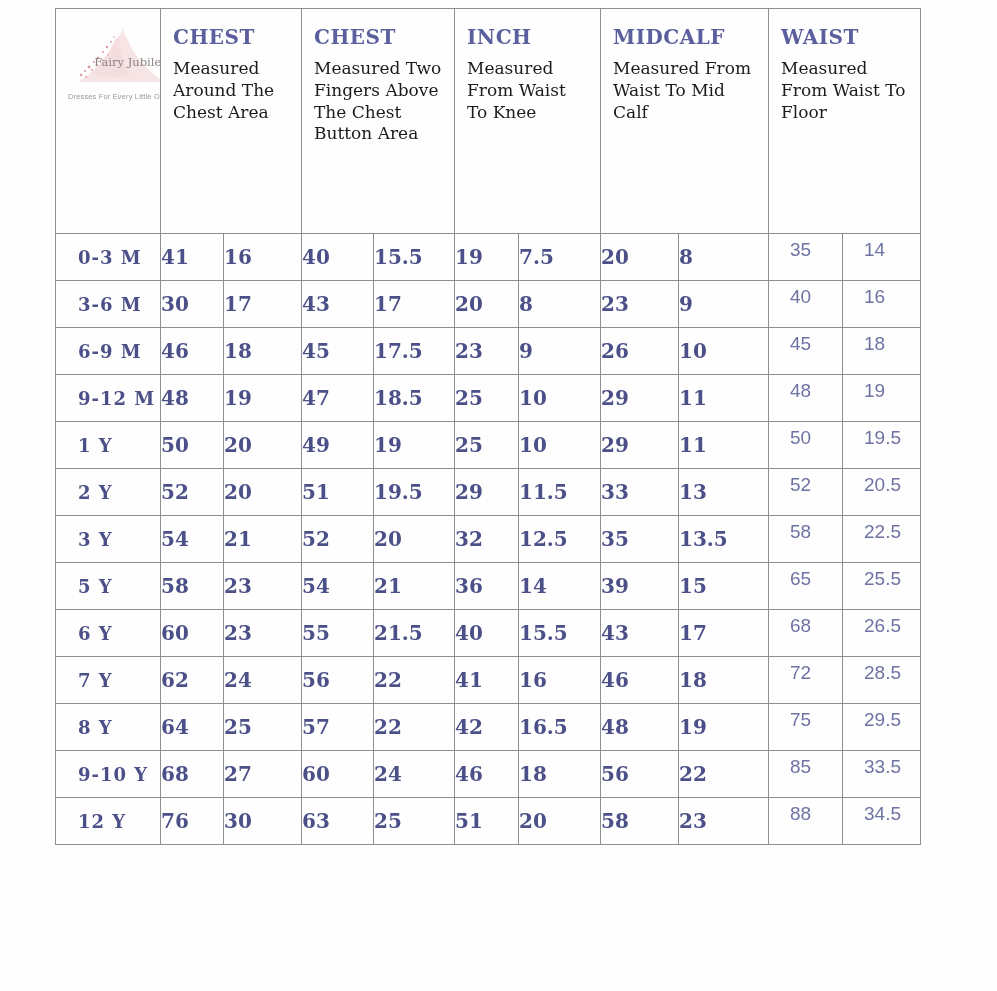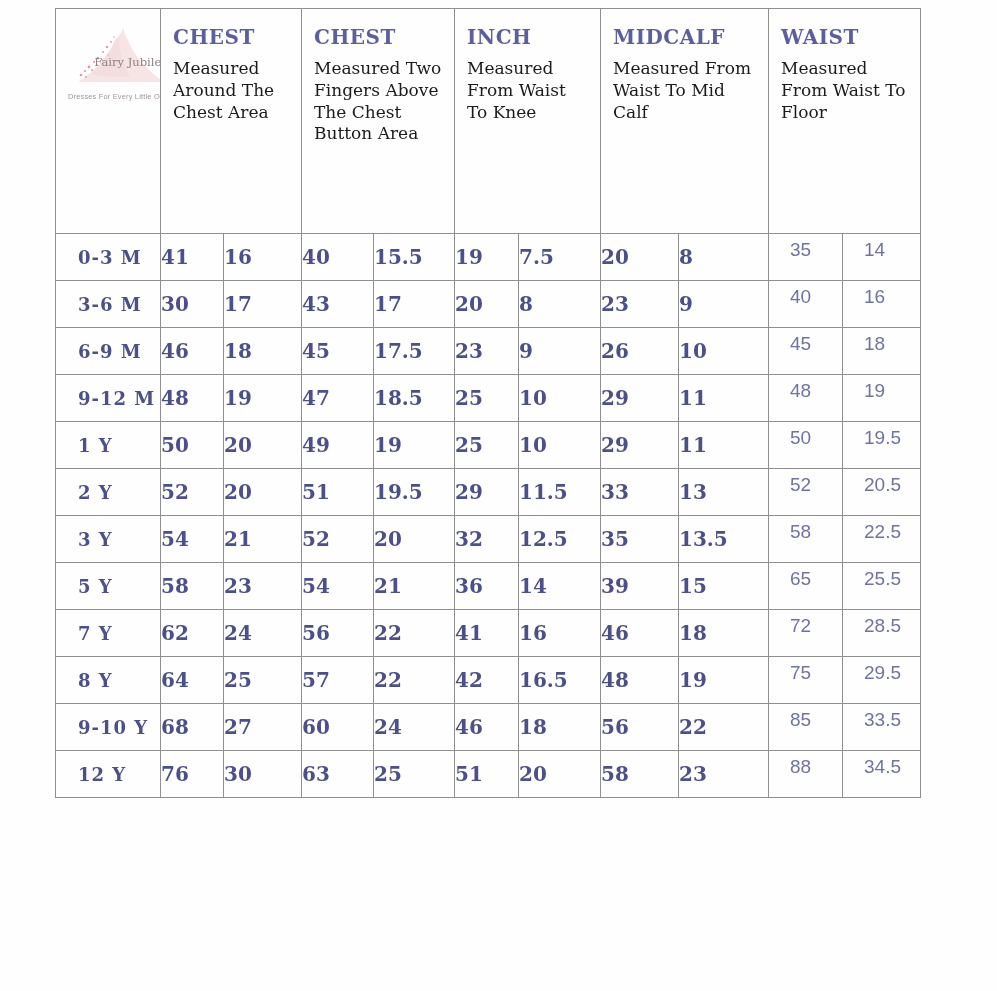--- a/index.html
+++ b/index.html
@@ -287,20 +287,33 @@
           <td class="num">54</td>
           <td class="num">21</td>
           <td class="num">36</td>
           <td class="num">14</td>
           <td class="num">39</td>
           <td class="num">15</td>
           <td class="full-num"><span>65</span></td>
           <td class="full-num"><span>25.5</span></td>
         </tr>
         <tr>
+          <td class="age">6 Y</td>
+          <td class="num">60</td>
+          <td class="num">23</td>
+          <td class="num">55</td>
+          <td class="num">21.5</td>
+          <td class="num">40</td>
+          <td class="num">15.5</td>
+          <td class="num">43</td>
+          <td class="num">17</td>
+          <td class="full-num"><span>68</span></td>
+          <td class="full-num"><span>26.5</span></td>
+        </tr>
+        <tr>
           <td class="age">7 Y</td>
           <td class="num">62</td>
           <td class="num">24</td>
           <td class="num">56</td>
           <td class="num">22</td>
           <td class="num">41</td>
           <td class="num">16</td>
           <td class="num">46</td>
           <td class="num">18</td>
           <td class="full-num"><span>72</span></td>

